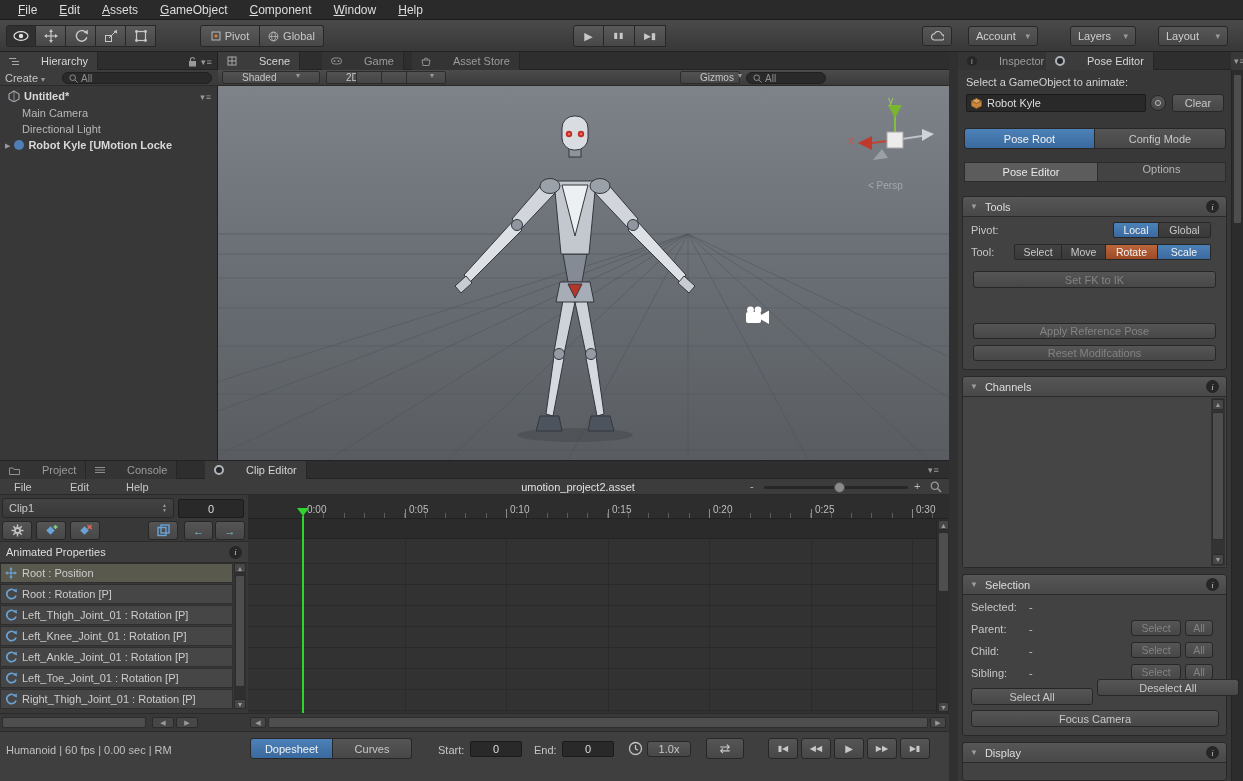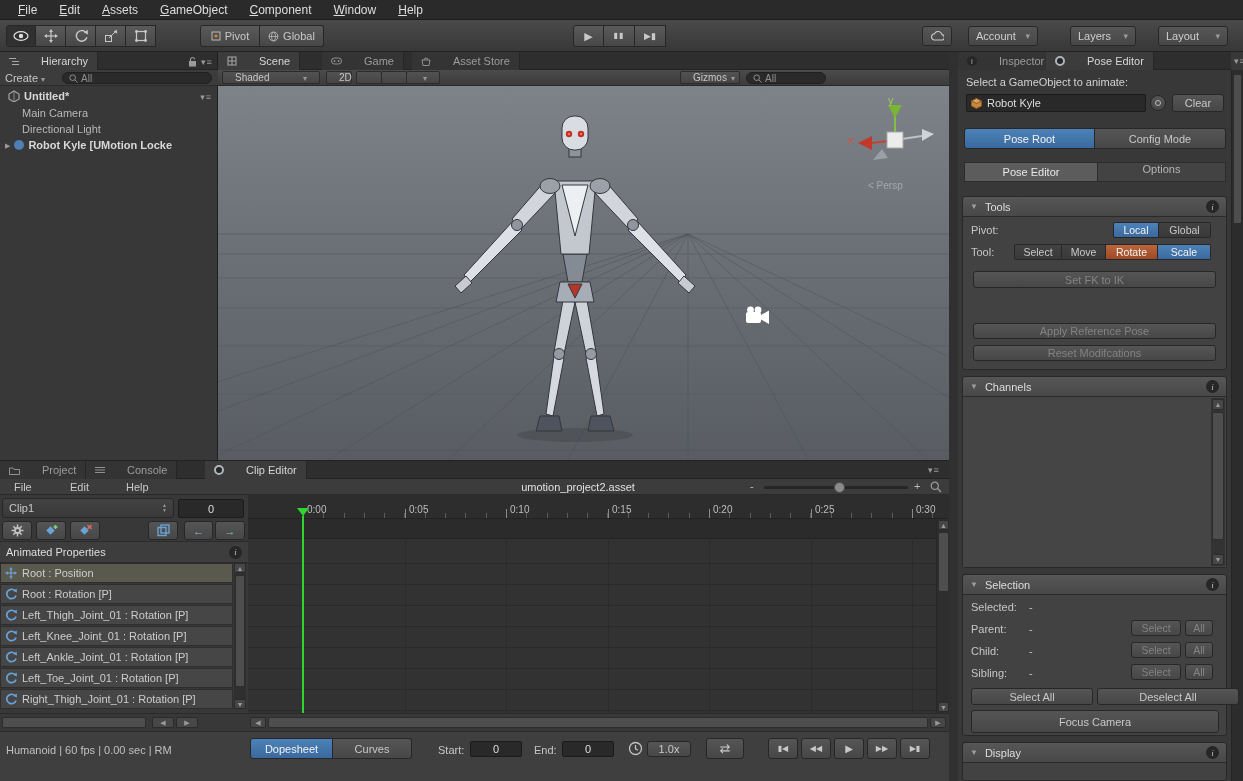--- a/index.html
+++ b/index.html
@@ -42,21 +42,21 @@
   display:flex;align-items:center;gap:3px;padding:0 6px;color:#8f8f8f;font-size:10px}
 
 #hierarchy{position:absolute;left:0;top:52px;width:218px;height:408px;background:#383838;border-right:1px solid #1f1f1f}
 .h-row{position:absolute;left:0;width:218px;height:16px;display:flex;align-items:center;gap:4px;
   color:#b8b8b8;white-space:nowrap;overflow:hidden}
 .bold{font-weight:bold;color:#d8d8d8}
 
 #scene{position:absolute;left:218px;top:52px;width:731px;height:408px;background:#383838}
 #scenebar{position:absolute;left:0;top:18px;width:731px;height:16px;
   background:linear-gradient(#4b4b4b,#3b3b3b);border-bottom:1px solid #282828}
-.sbtn{position:absolute;top:1px;height:13px;display:flex;align-items:flex-end;gap:4px;padding:0 12px;
+.sbtn{position:absolute;top:1px;height:13px;display:flex;align-items:flex-start;gap:4px;padding:0 19px;
   background:linear-gradient(#525252,#454545);border:1px solid #2c2c2c;border-radius:2px;color:#c6c6c6;font-size:10px}
 #canvas{position:absolute;left:0;top:34px;width:731px;height:374px;overflow:hidden}
 
 #rightpanel{position:absolute;left:958px;top:52px;width:285px;height:729px;background:#383838}
 #rscrolltrack{position:absolute;left:273px;top:18px;width:12px;height:711px;background:#2c2c2c;border-left:1px solid #242424}
 .sec{position:absolute;left:4px;width:265px;border:1px solid #282828;border-radius:3px;background:#424242}
 .sec .sech{height:20px;background:linear-gradient(#565656,#484848);border-bottom:1px solid #2a2a2a;
   border-radius:3px 3px 0 0;display:flex;align-items:center;padding:0 7px;color:#dedede}
 .fold{font-size:8px;color:#9d9d9d;margin-right:7px}
 .info{margin-left:auto;width:13px;height:13px;border-radius:50%;background:#262626;color:#c0c0c0;
@@ -534,24 +534,24 @@
         <span class="lbl" style="left:66px;top:72px">-</span>
         <div class="btn dis" style="left:168px;top:69px;width:50px;height:16px;font-size:10.5px">
             <span>Select</span>
           </div>
         <div class="btn dis" style="left:222px;top:69px;width:28px;height:16px;font-size:10.5px">
             <span>All</span>
           </div>
         <div class="btn" style="left:8px;top:93px;width:122px;height:17px">
             <span>Select All</span>
           </div>
-        <div class="btn" style="left:134px;top:93px;width:142px;height:17px">
+        <div class="btn" style="left:134px;top:84px;width:142px;height:17px">
             <span>Deselect All</span>
           </div>
-        <div class="btn" style="left:8px;top:115px;width:248px;height:23px">
+        <div class="btn" style="left:8px;top:115px;width:248px;height:17px">
             <span>Focus Camera</span>
           </div>
       </div>
     </div>
 
     <div class="sec" style="top:690px;height:39px">
       <div class="sech">
         <span class="fold">▼</span>
         <span>Display</span>
         <span class="info">i</span>

